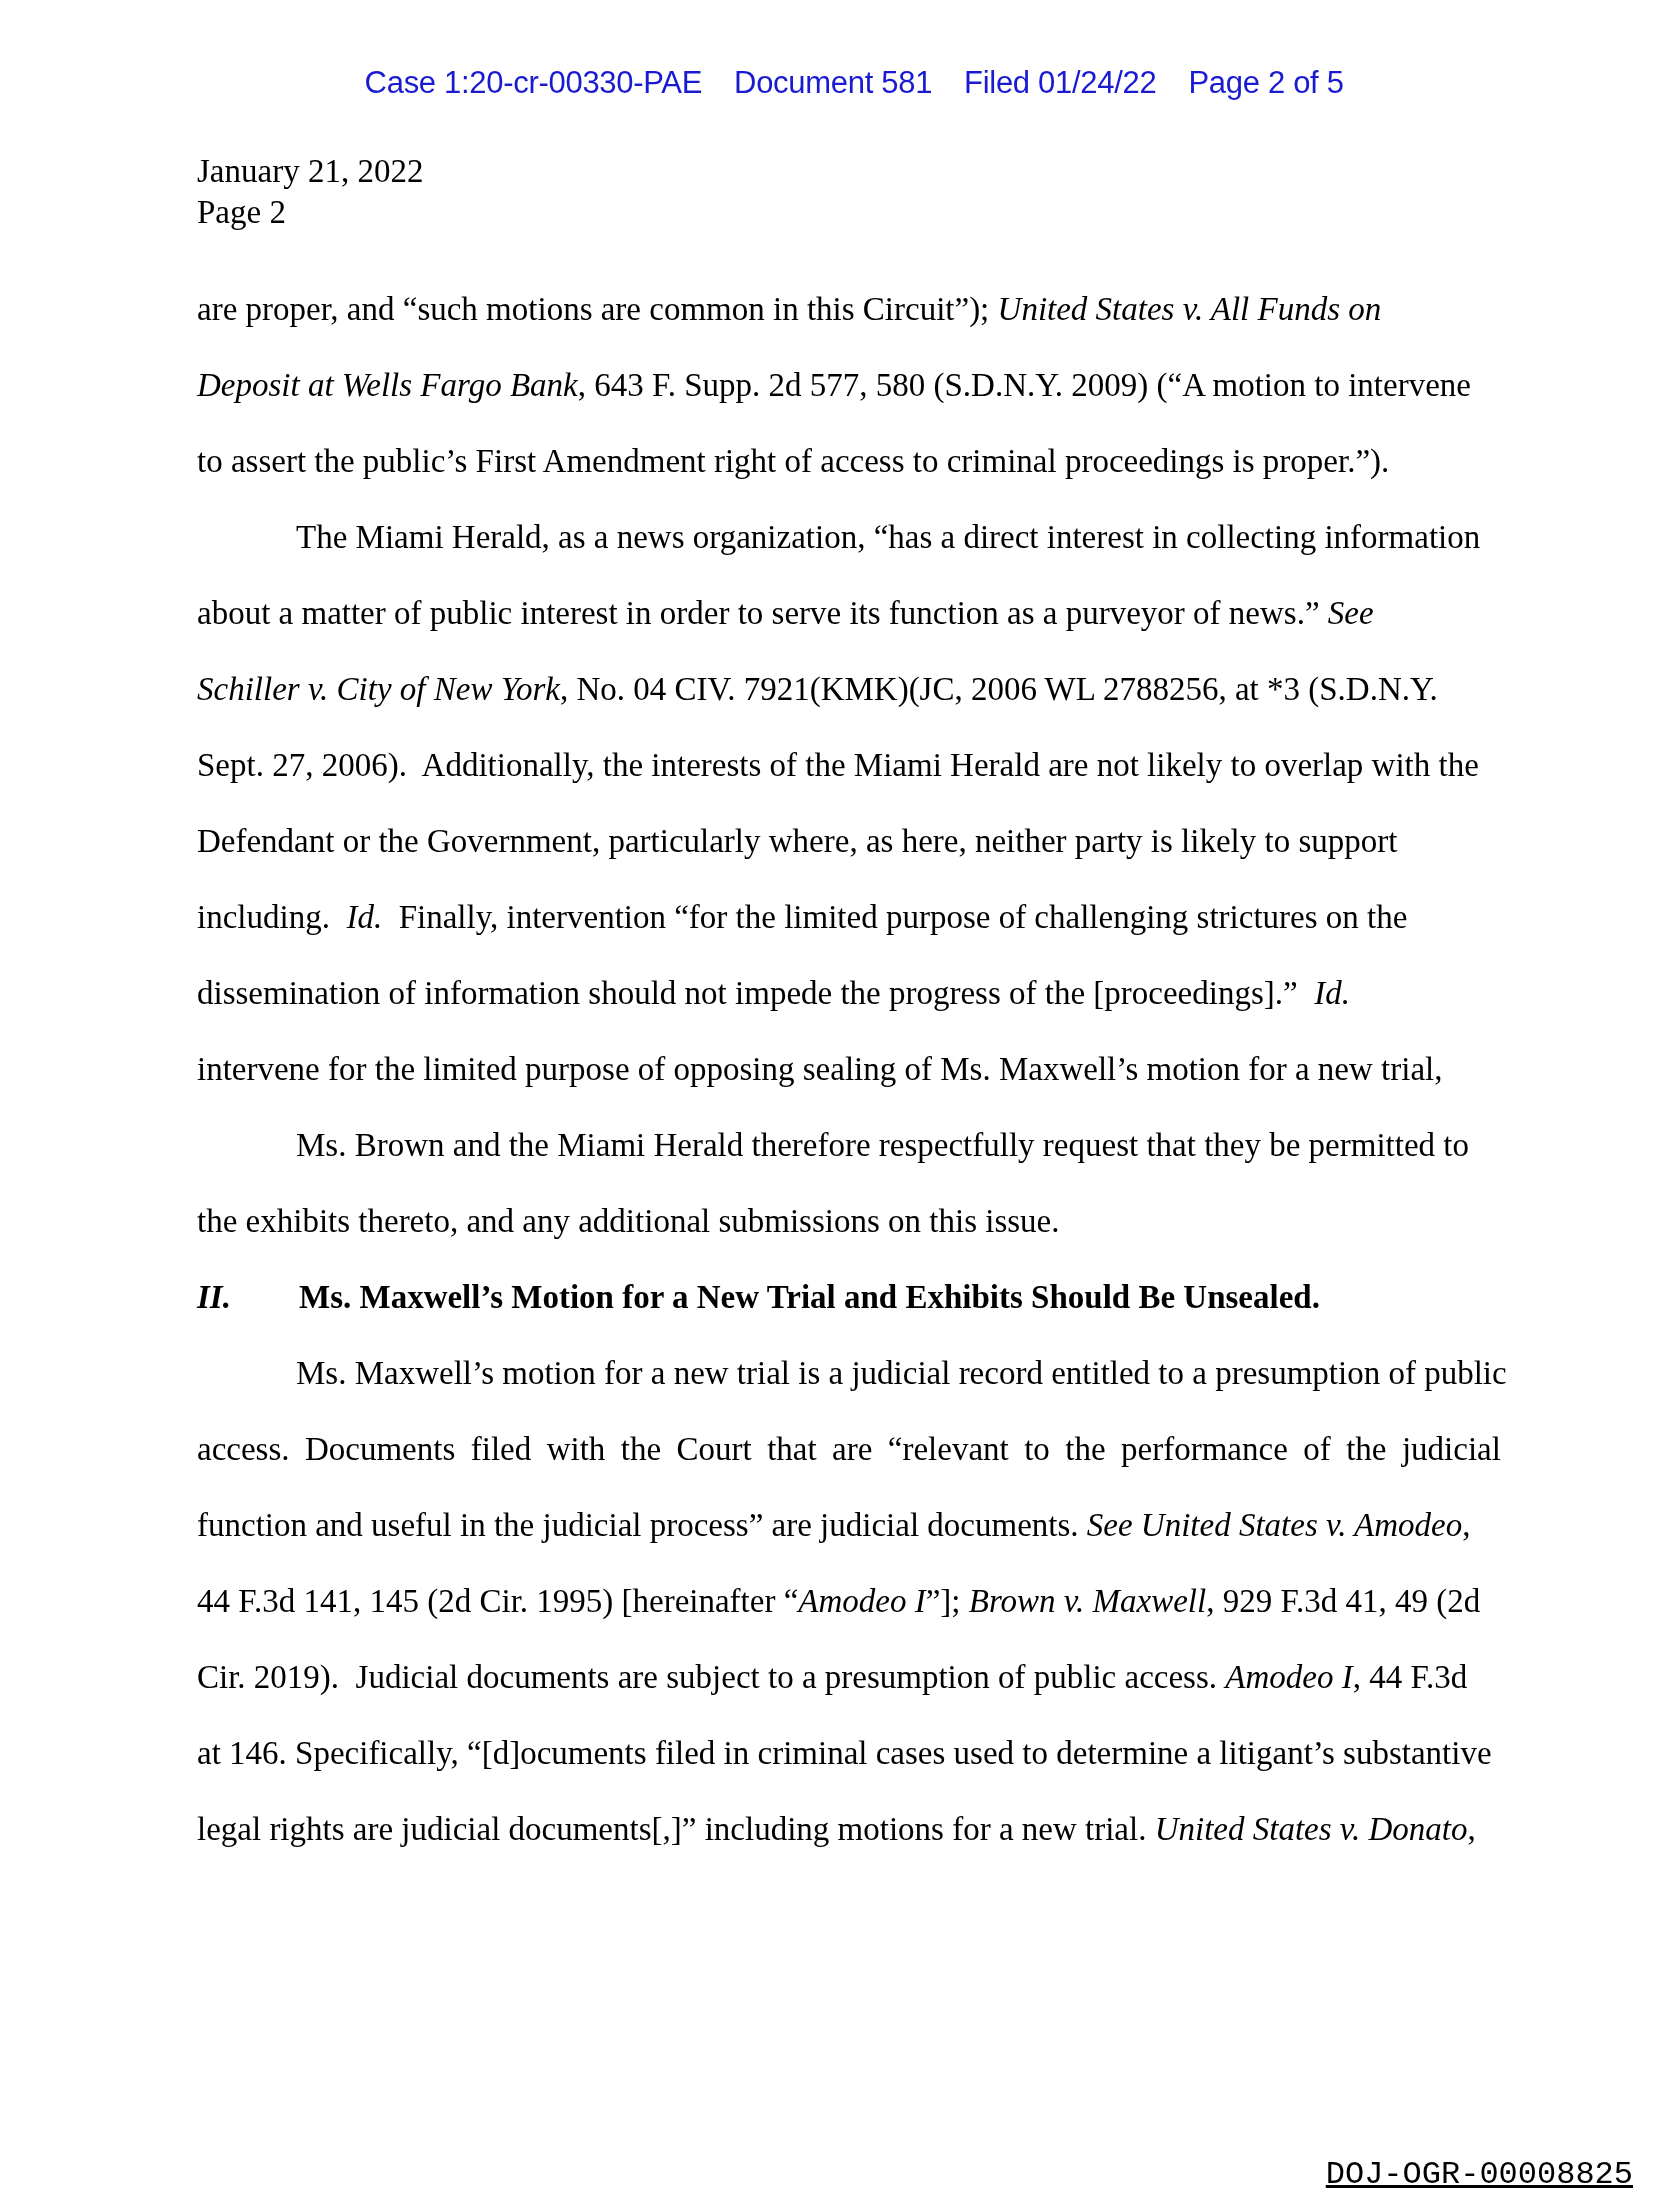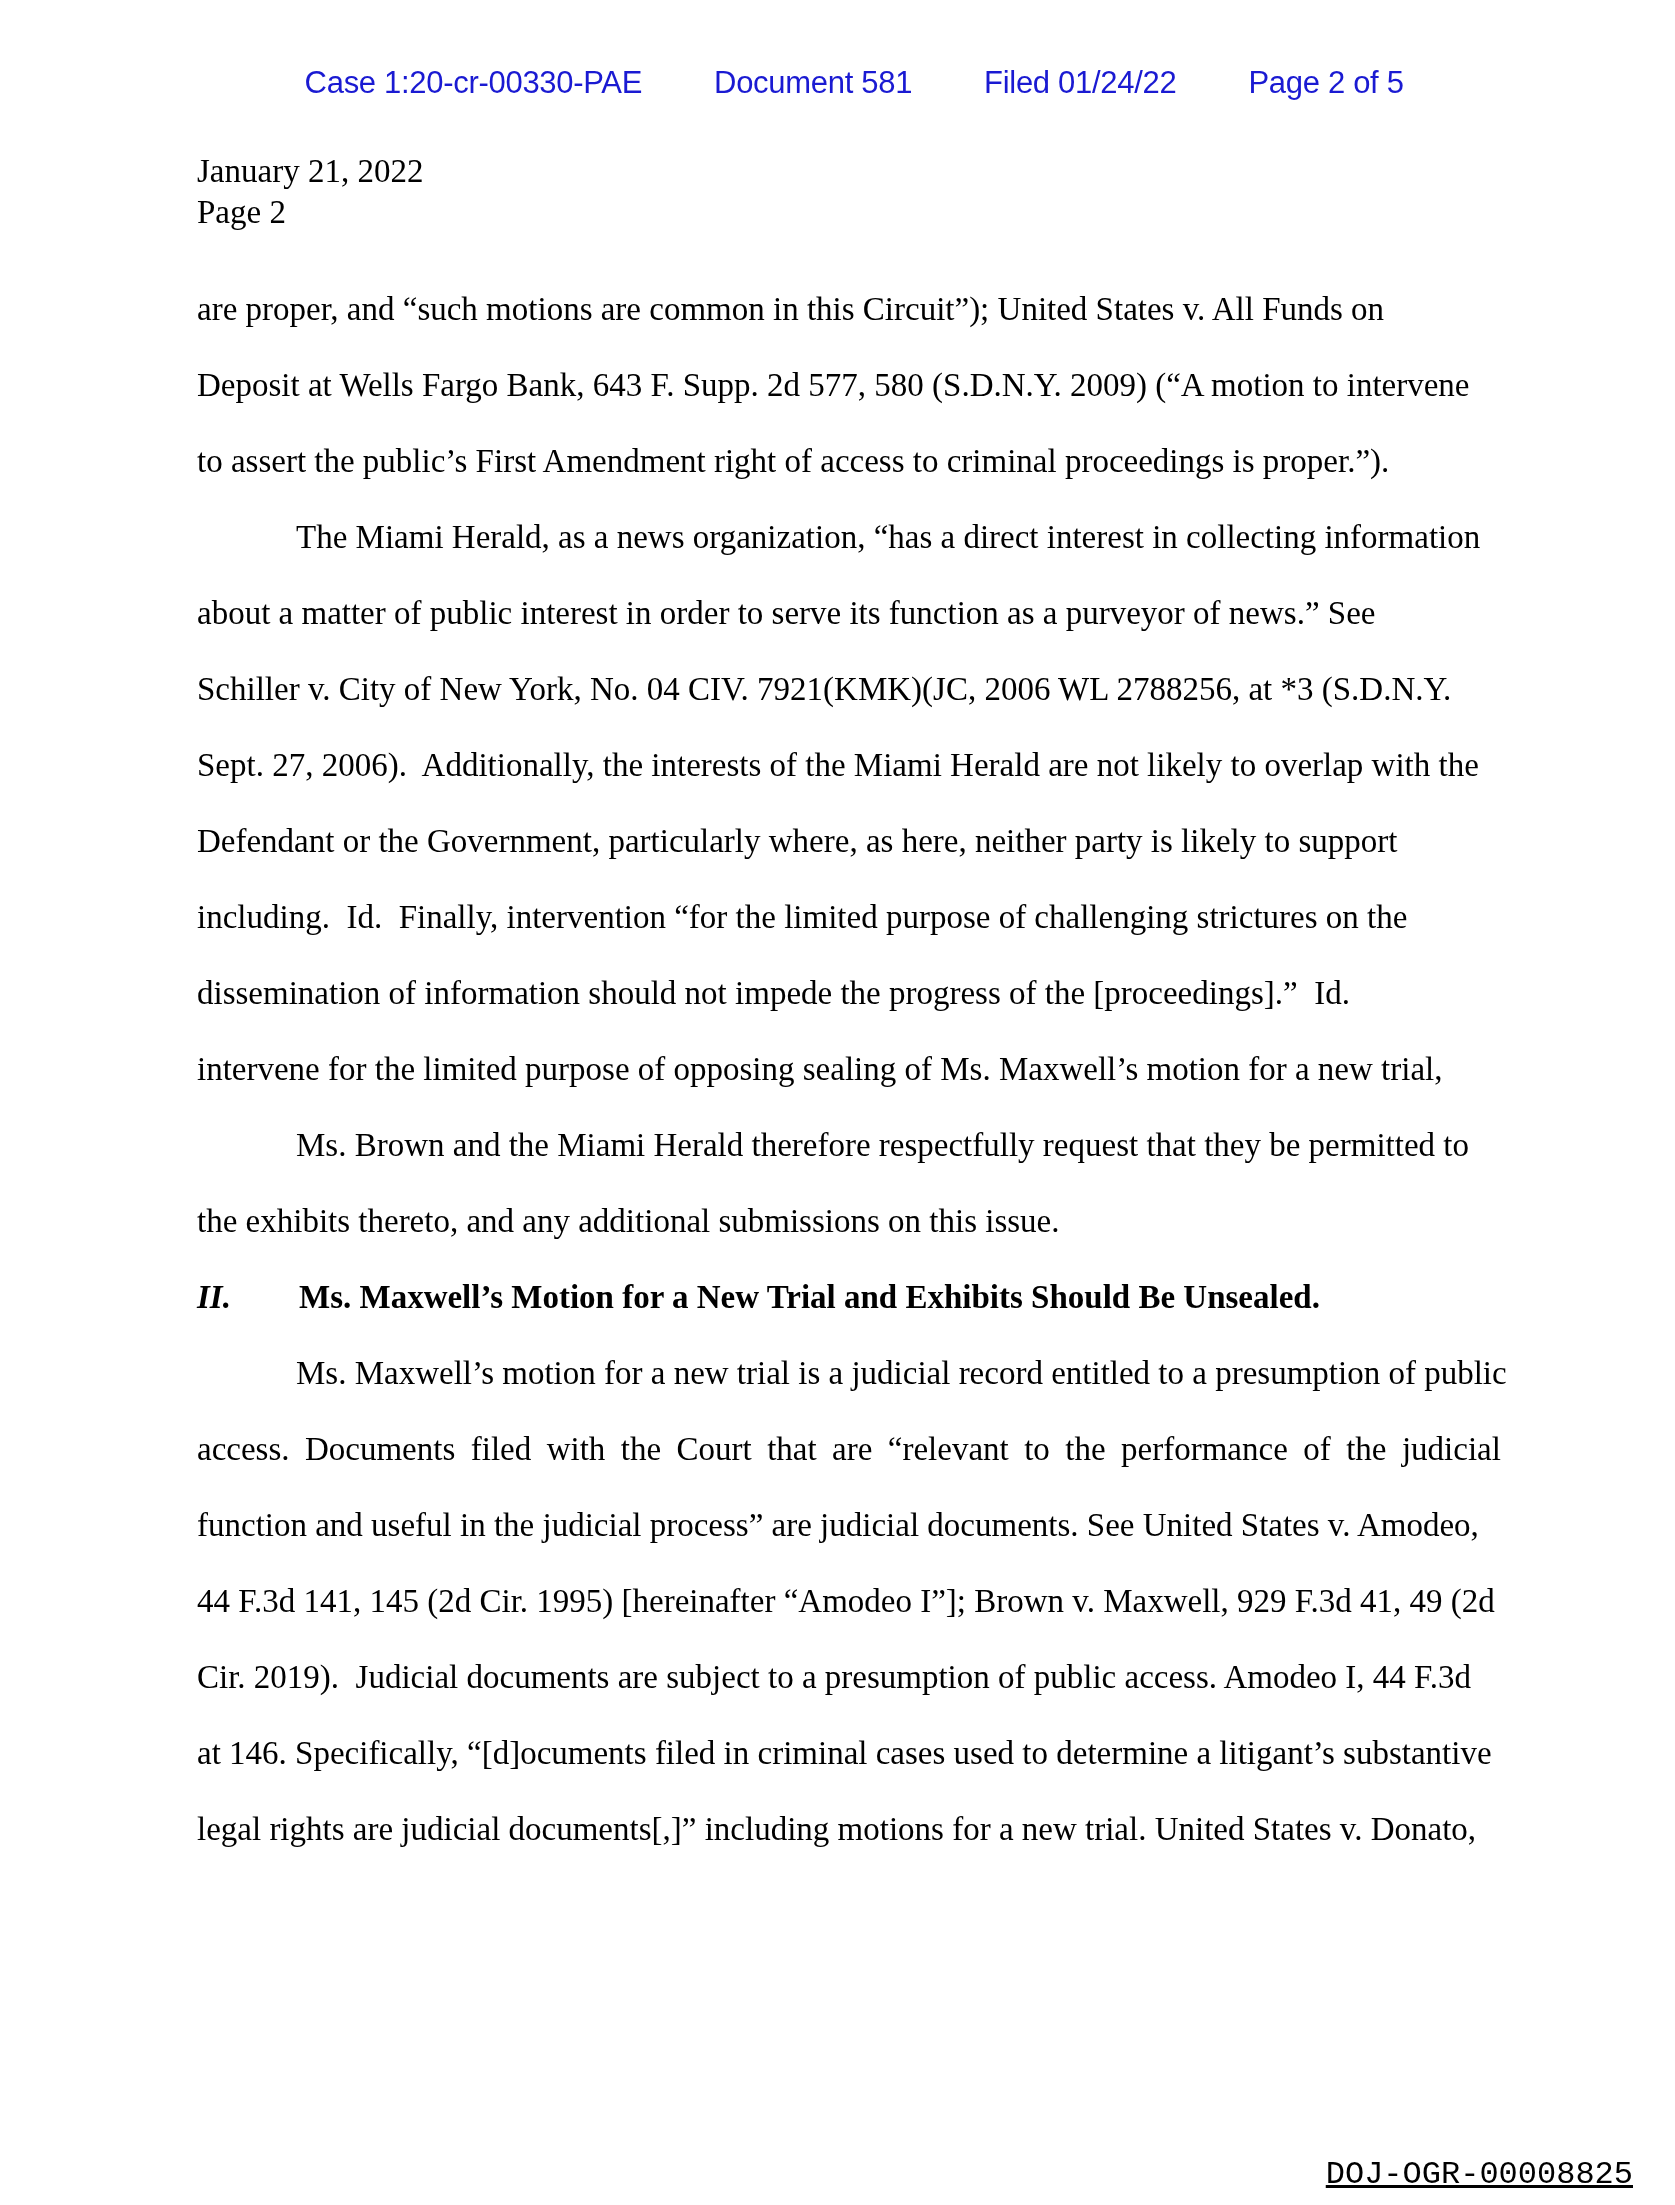--- a/index.html
+++ b/index.html
@@ -17,21 +17,21 @@
     position: absolute;
     top: 29px;
     left: 0;
     width: 100%;
     text-align: center;
     font-family: "Liberation Sans", sans-serif;
     font-size: 31px;
     letter-spacing: -0.3px;
     white-space: pre;
   }
-  .stamp span { margin: 0 36px; }
+  .stamp span { margin: 0 16px; }
   
   .letterhead {
     position: absolute;
     left: 197px;
     top: 131px;
     font-size: 33px;
     line-height: 41px;
     margin-top: 20px;
   }
   
@@ -43,21 +43,21 @@
   }
   .line {
     white-space: pre;
     font-size: 33px;
     line-height: 76px;
     height: 76px;
   }
   .indent { padding-left: 99px; }
   .hnum { display: inline-block; width: 102px; font-style: italic; }
   .b { font-weight: bold; }
-  .i { }
+  .i { font-style: italic; }
   .spread { word-spacing: 7.2px; }
   
   .bates {
     position: absolute;
     right: 42px;
     top: 2156px;
     font-family: "Liberation Mono", "DejaVu Sans Mono", monospace;
     font-size: 32px;
     line-height: 37px;
     text-decoration: underline;

